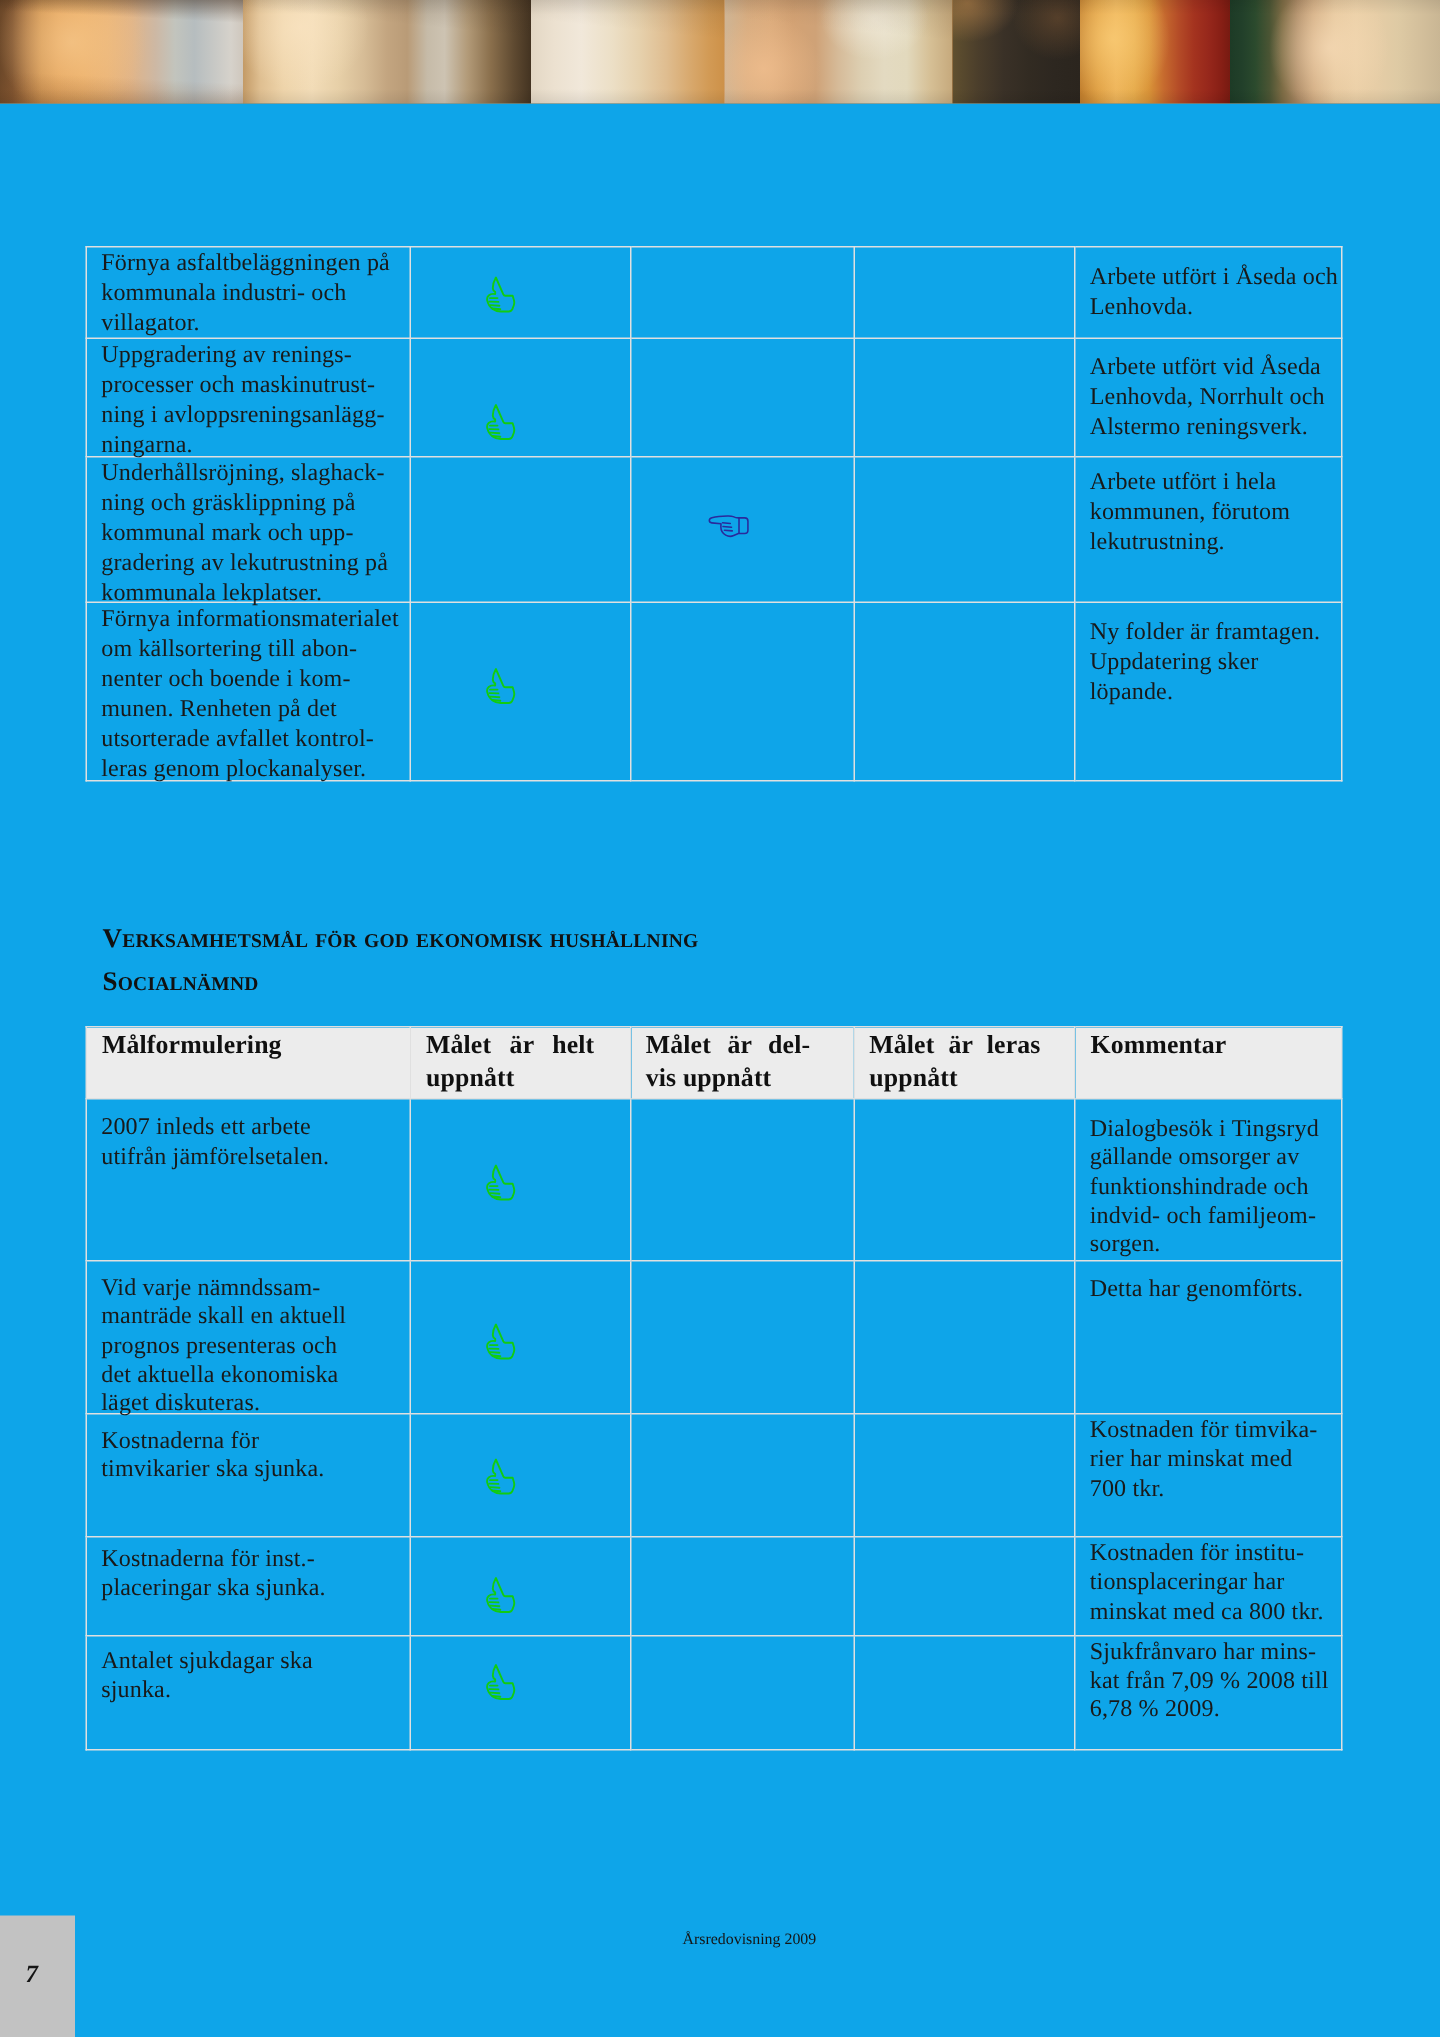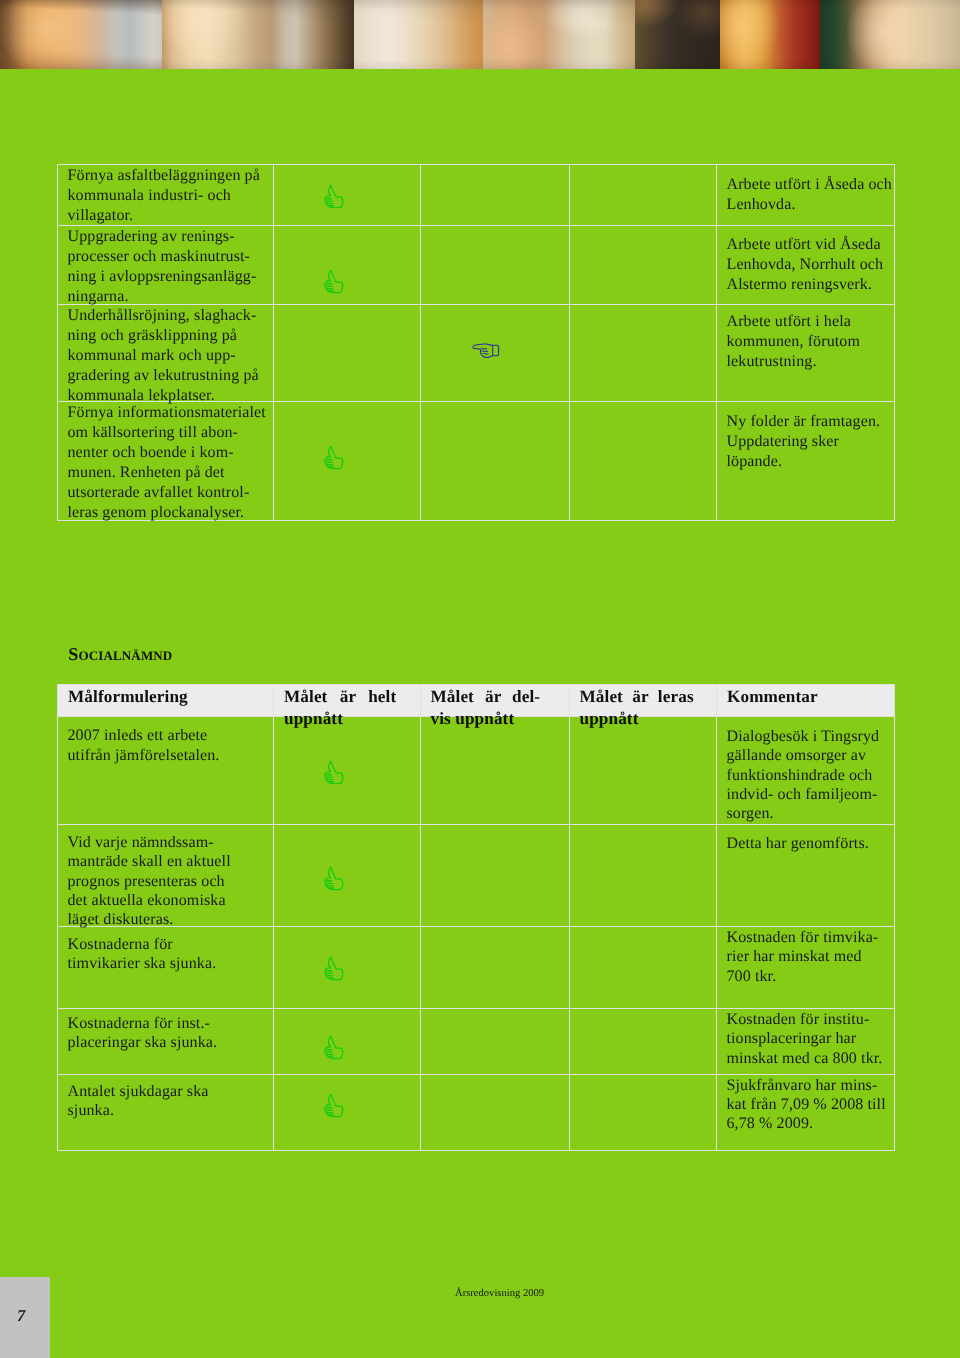--- a/index.html
+++ b/index.html
@@ -2,21 +2,21 @@
 <html><head>
 <meta charset="utf-8">
 <title>Arsredovisning 2009</title>
 <style>
   html,body{margin:0;padding:0;}
   *{-webkit-font-smoothing:antialiased;}
   body{width:960px;height:1358px;background:#fff;
        font-family:"Liberation Serif",serif;
        text-rendering:geometricPrecision;
        -webkit-font-smoothing:antialiased;}
-  .page{position:relative;width:960px;height:1358px;overflow:hidden;background:#84cc16;}
+  .page{position:relative;width:960px;height:1358px;overflow:hidden;background:#0ea5e9;}
 
   
   .banner{position:absolute;left:0;top:0;width:960px;height:69px;overflow:hidden;background:#c87a33;}
   .banner .ph{position:absolute;top:0;height:69px;overflow:hidden;}
   .banner .ph:after{content:"";position:absolute;inset:0;
       background:
         linear-gradient(180deg,rgba(0,0,0,.08) 0%,rgba(0,0,0,0) 14%,rgba(0,0,0,0) 86%,rgba(0,0,0,.08) 100%);
       pointer-events:none;}
 
   
@@ -200,32 +200,33 @@
           </td>
           <td class="ic"></td>
           <td class="ic"></td>
           <td>
             <span class="tx" style="padding-top:9.8px">Ny folder är framtagen.<br>Uppdatering sker<br>löpande.</span>
           </td>
         </tr>
       </tbody>
   </table>
 
+  <div class="sect" style="left:68.3px;top:615px;">Verksamhetsmål för god ekonomisk hushållning</div>
   <div class="sect" style="left:68.3px;top:644px;">Socialnämnd</div>
 
   <table class="tbl tbl2" id="tbl-bot" style="left:57px;top:684px;width:837px;">
     <colgroup>
         <col style="width:216px">
         <col style="width:146.5px">
         <col style="width:149px">
         <col style="width:147.5px">
         <col style="width:178px">
       </colgroup>
     <thead>
-        <tr id="thead-bot" style="height:32px">
+        <tr id="thead-bot" style="height:48px">
           <th>
             <span class="tx">Målformulering</span>
           </th>
           <th>
             <span class="tx">
               <span class="j" style="word-spacing:7.9px">Målet är helt</span>
               <span class="j">uppnått</span>
             </span>
           </th>
           <th>

